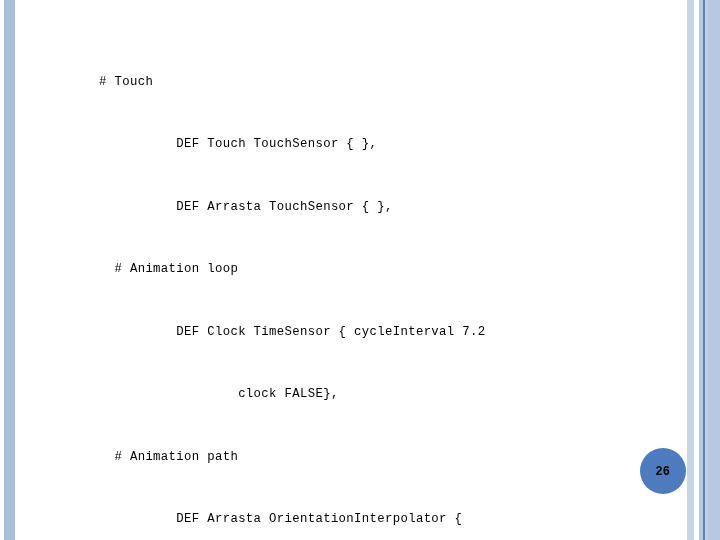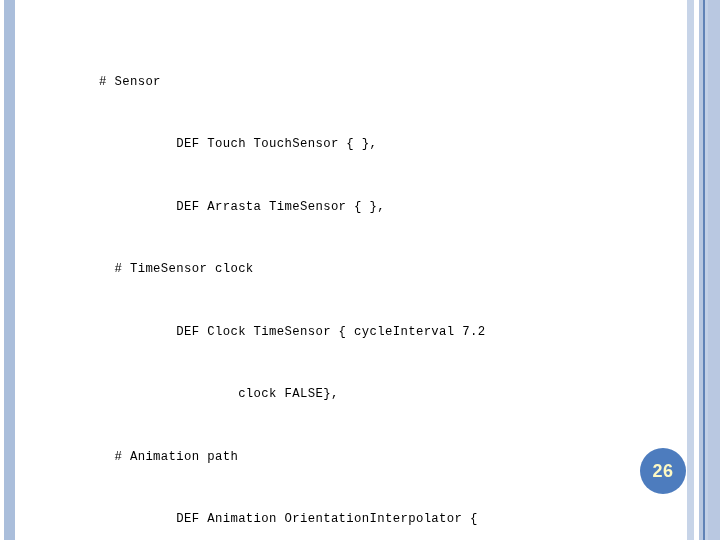--- a/index.html
+++ b/index.html
@@ -55,23 +55,23 @@
 
   
   #page-badge {
     position: absolute;
     left: 640px;
     top: 448px;
     width: 46px;
     height: 46px;
     border-radius: 50%;
     background: #4d7cbe;
-    color: #fef9c3;
+    color: #000000;
     font-family: "Liberation Sans", sans-serif;
-    font-size: 18px;
+    font-size: 12px;
     font-weight: bold;
     display: flex;
     align-items: center;
     justify-content: center;
     letter-spacing: 0.5px;
   }
 </style>
 </head>
 <body>
 
@@ -79,28 +79,28 @@
 
   <div class="stripe stripe-left-main"></div>
 
   <div class="stripe stripe-r1"></div>
   <div class="stripe stripe-r2"></div>
   <div class="stripe stripe-r3"></div>
   <div class="stripe stripe-r4"></div>
   <div class="stripe stripe-r5"></div>
 
   <div id="code-block">
-    <div class="code-line"># Sensor</div>
+    <div class="code-line"># Touch</div>
     <div class="code-line">          DEF Touch TouchSensor { },</div>
-    <div class="code-line">          DEF Arrasta TimeSensor { },</div>
-    <div class="code-line">  # TimeSensor clock</div>
+    <div class="code-line">          DEF Arrasta TouchSensor { },</div>
+    <div class="code-line">  # Animation loop</div>
     <div class="code-line">          DEF Clock TimeSensor { cycleInterval 7.2</div>
     <div class="code-line">                  clock FALSE},</div>
     <div class="code-line">  # Animation path</div>
-    <div class="code-line">          DEF Animation OrientationInterpolator {</div>
+    <div class="code-line">          DEF Arrasta OrientationInterpolator {</div>
     
     
     
     
     
     
     
     
     
     

